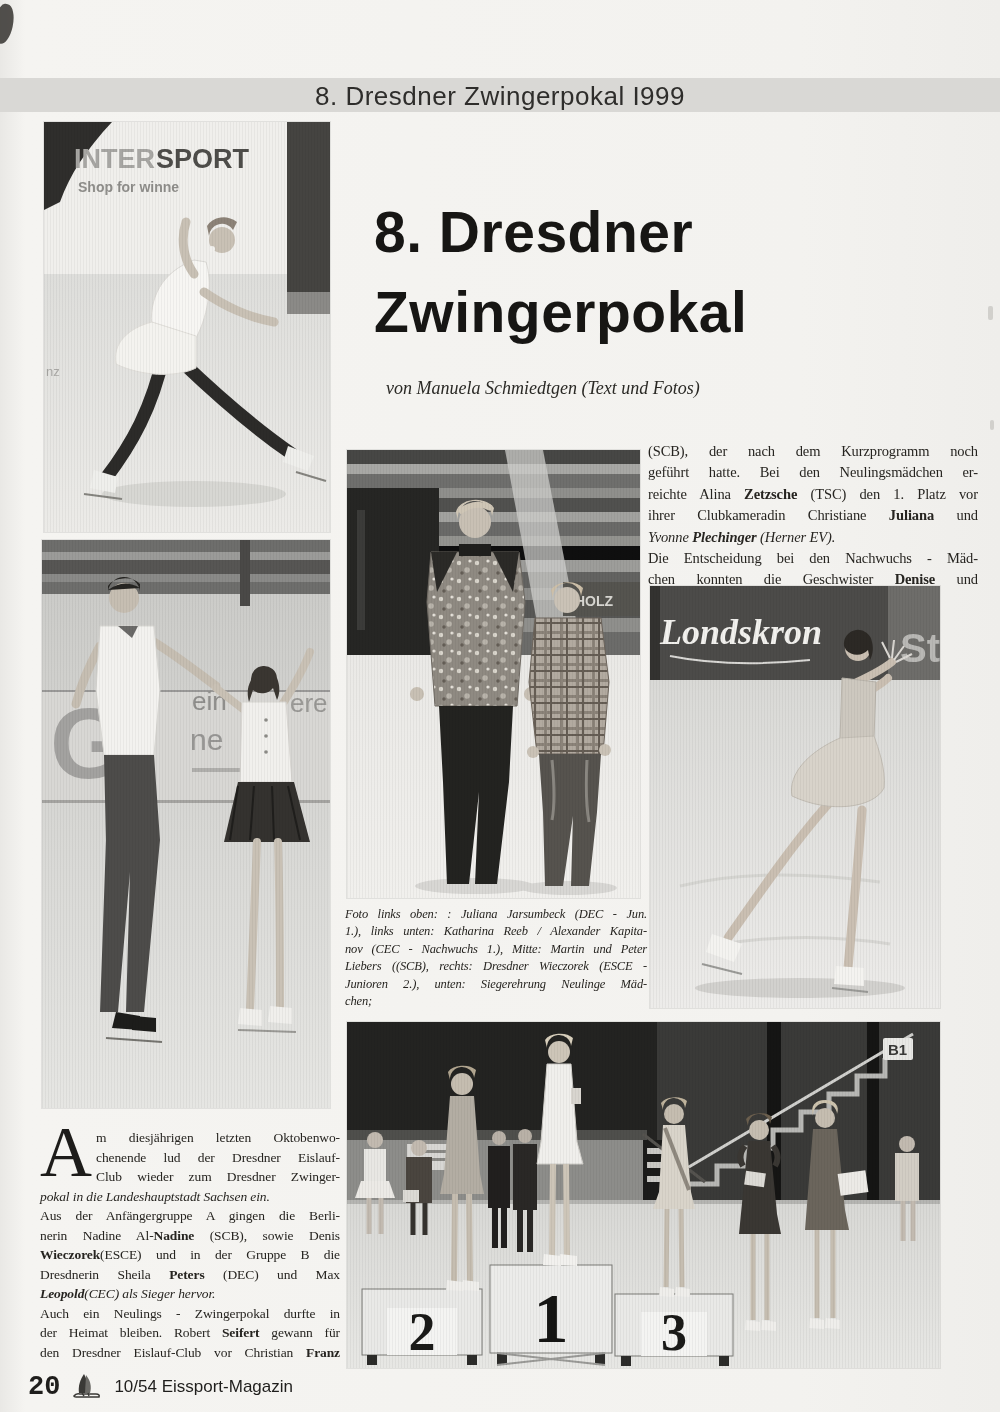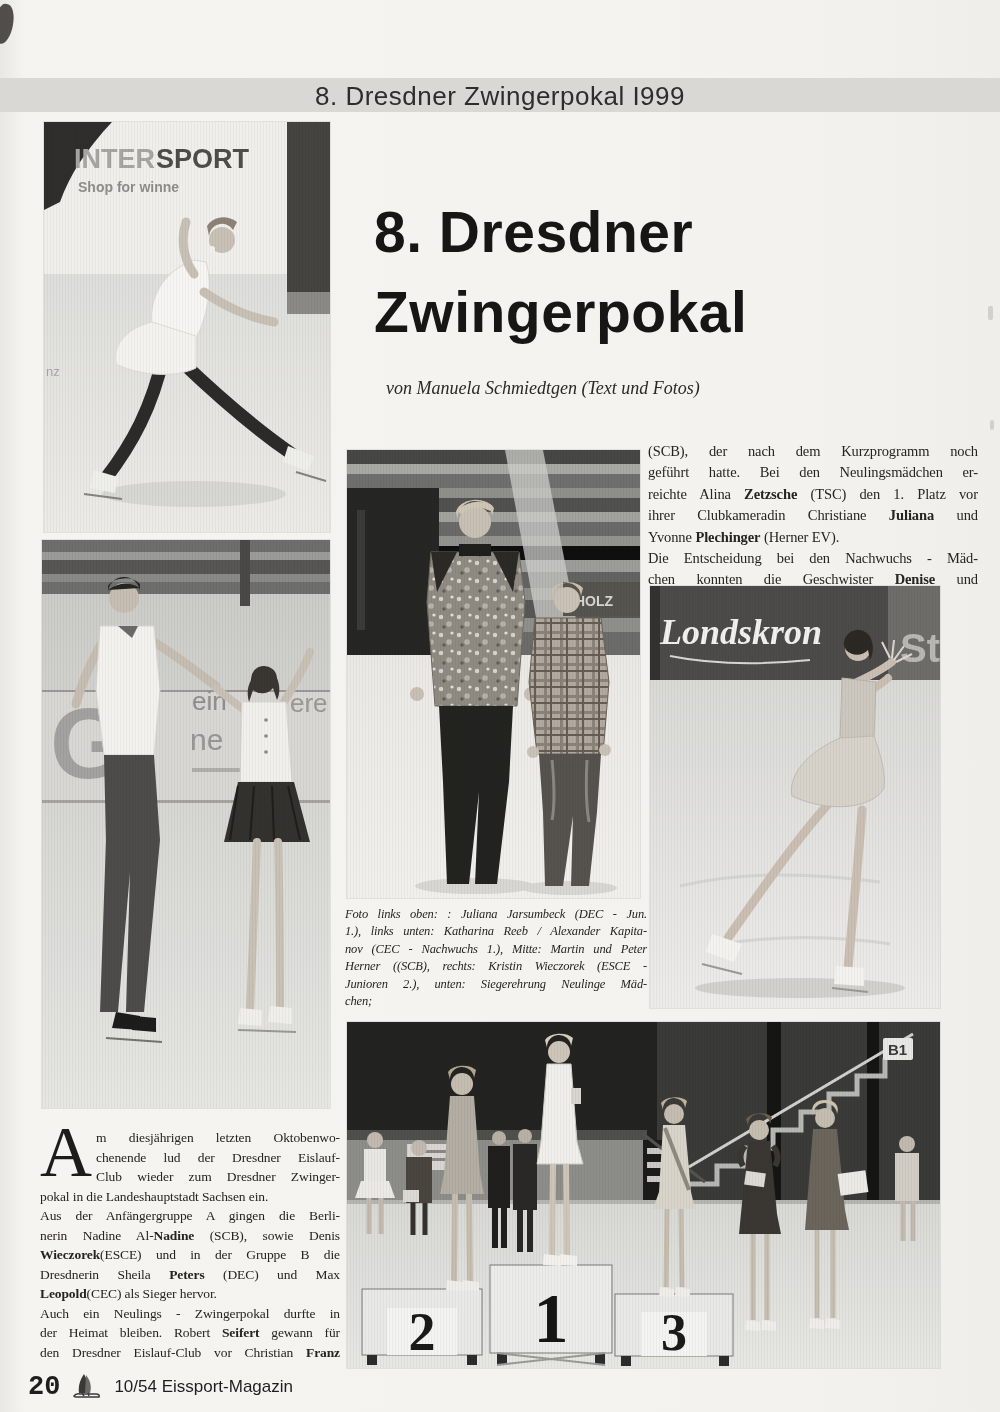--- a/index.html
+++ b/index.html
@@ -32,21 +32,21 @@
   .p3{left:347px;top:450px;width:293px;height:448px;}
   .p4{left:650px;top:586px;width:290px;height:422px;}
   .p5{left:347px;top:1022px;width:593px;height:346px;}
   .photo svg{display:block;}
 
   .right-col{position:absolute;left:648px;top:441px;width:330px;font-size:14.5px;line-height:21.4px;letter-spacing:-.1px;}
   .caption{position:absolute;left:345px;top:906px;width:302px;font-style:italic;font-size:12.5px;line-height:17.4px;letter-spacing:-.15px;}
   .intro{position:absolute;left:40px;top:1128px;width:300px;font-size:13.5px;line-height:19.5px;letter-spacing:-.1px;}
   .dropcap{position:absolute;left:0;top:-6px;font-size:72px;line-height:60px;font-weight:normal;color:#1d1c1a;}
   .tline{text-align:justify;text-align-last:justify;}
-  .tline.nj{text-align:right;text-align-last:left;}
+  .tline.nj{text-align:right;text-align-last:left;font-style:italic;}
   .tline.ind{padding-left:56px;}
   .tline .b{font-weight:bold;}
 
   .footer{position:absolute;left:28px;top:1372px;display:flex;align-items:center;gap:10px;
     font-family:"Liberation Sans",sans-serif;color:#1f1e1c;}
   .pagenum{font-size:27px;font-weight:bold;font-family:Liberation Mono, monospace;}
   .issue{font-size:17px;}
 </style>
 </head>
 <body>
@@ -275,21 +275,21 @@
         <circle cx="208" cy="62" r="13" fill="#cabfb2"></circle>
         <path d="M194,60 a14,14 0 0 1 28,-4 c2,8 0,14 -2,18 l-2,-10 a15,15 0 0 1 -22,0 z" fill="#2c2925"></path>
       </g>
     </svg>
   </div>
 
   <div class="caption">
       <div class="tline"><span>Foto links oben: : Juliana Jarsumbeck (DEC - Jun.</span></div>
       <div class="tline"><span>1.), links unten: Katharina Reeb / Alexander Kapita-</span></div>
       <div class="tline"><span>nov (CEC - Nachwuchs 1.), Mitte: Martin und Peter</span></div>
-      <div class="tline"><span>Herner ((SCB), rechts: Kristin Wieczorek (ESCE -</span></div>
+      <div class="tline"><span>Liebers ((SCB), rechts: Dresdner Wieczorek (ESCE -</span></div>
       <div class="tline"><span>Junioren 2.), unten: Siegerehrung Neulinge Mäd-</span></div>
       <div class="tline nj"><span>chen;</span></div>
     </div>
 
   <div class="intro">
     <span class="dropcap">A</span>
     <div>
         <div class="tline ind"><span>m diesjährigen letzten Oktobenwo-</span></div>
         <div class="tline ind"><span>chenende lud der Dresdner Eislauf-</span></div>
         <div class="tline ind"><span>Club wieder zum Dresdner Zwinger-</span></div>

